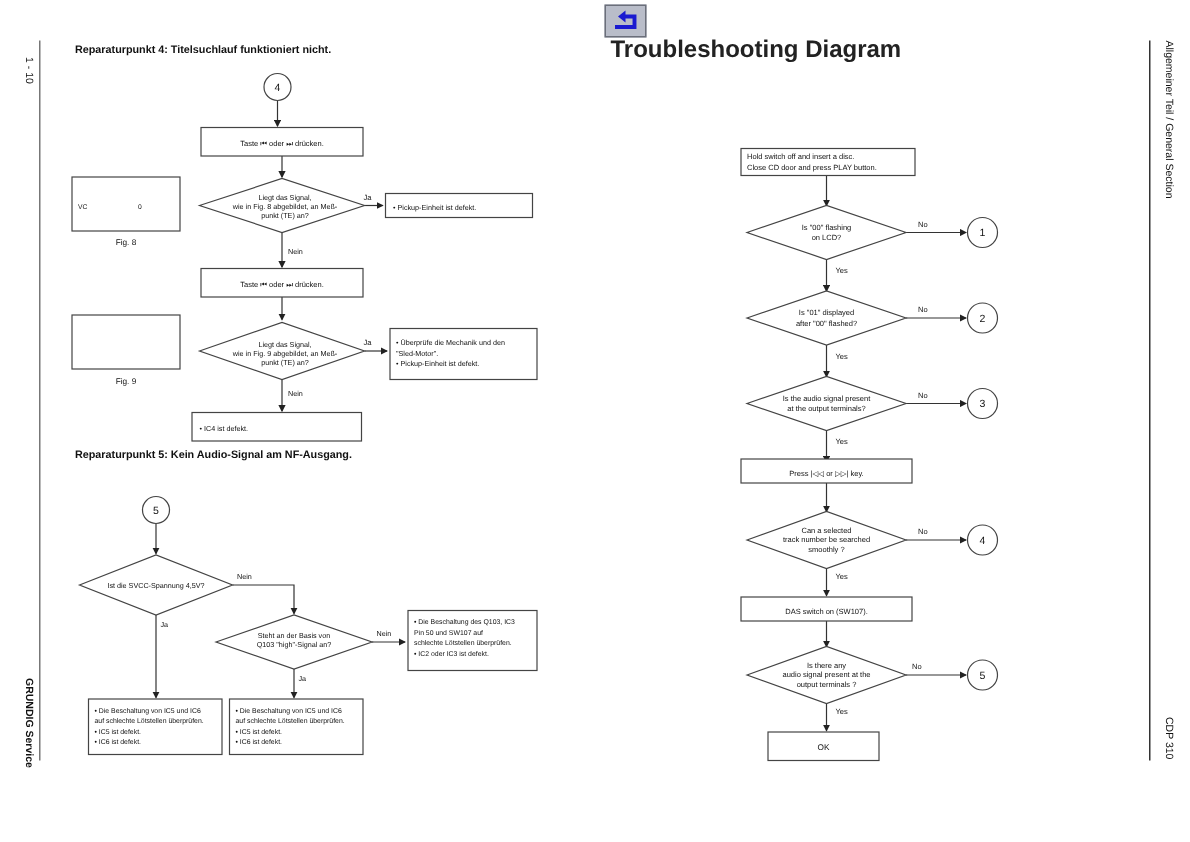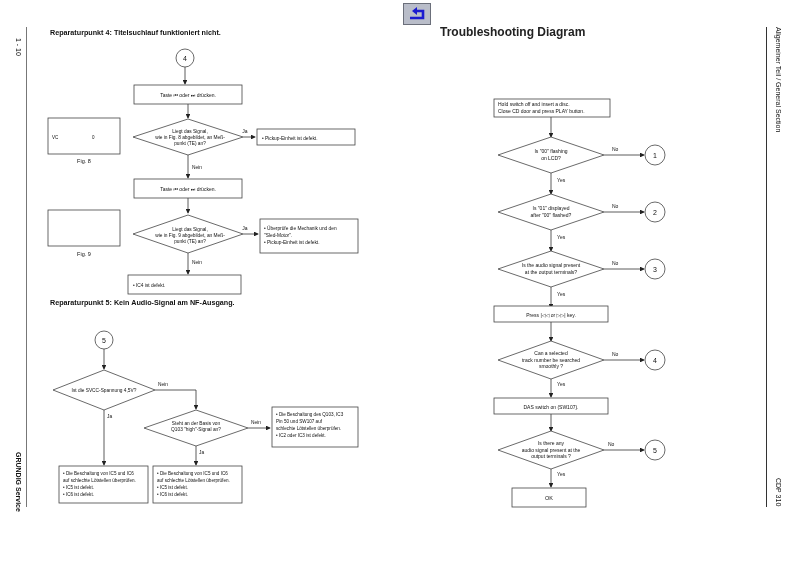--- a/index.html
+++ b/index.html
@@ -1,20 +1,20 @@
 <!DOCTYPE html>
 <html><head>
 <meta charset="utf-8">
 <style>
   html, body { margin:0; padding:0; background:#ffffff; }
   body { width:793px; height:561px; position:relative; overflow:hidden; font-family:"Liberation Sans", sans-serif; color:#111; }
   #page { position:absolute; left:0; top:0; width:793px; height:561px; }
   svg text { font-family:"Liberation Sans", sans-serif; fill:#111; }
   .back-btn { position:absolute; left:403px; top:3px; width:28px; height:22px; background:#b9bdc9; border:1px solid #6b6f7a; box-sizing:border-box; cursor:pointer; }
-  .title { position:absolute; left:407px; top:25px; font-size:12px; font-weight:bold; color:#222; white-space:nowrap;margin-left:33px; }
+  .title { position:absolute; left:407px; top:25px; font-size:16px; font-weight:bold; color:#222; white-space:nowrap; }
   .side { position:absolute; font-size:7px; white-space:nowrap; color:#111; }
   .vl { position:absolute; background:#333; }
 </style>
 </head>
 <body>
 
 <div id="page">
 
   <div class="back-btn">
     <svg width="26" height="20" viewBox="0 0 26 20">

